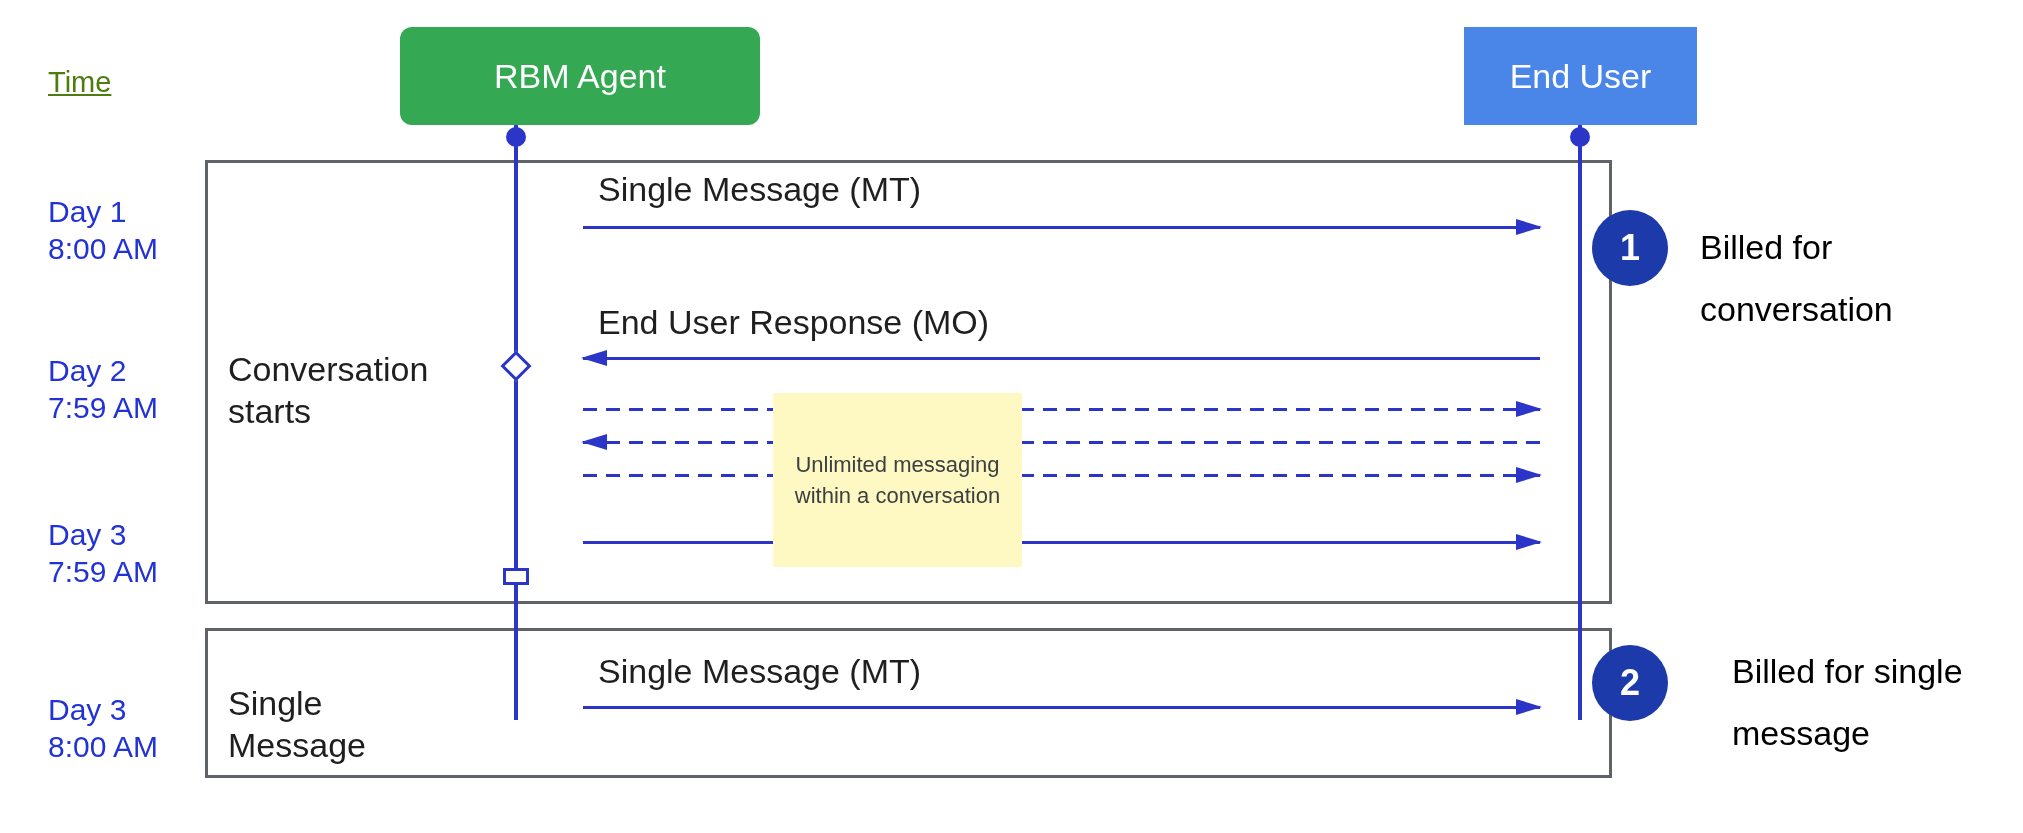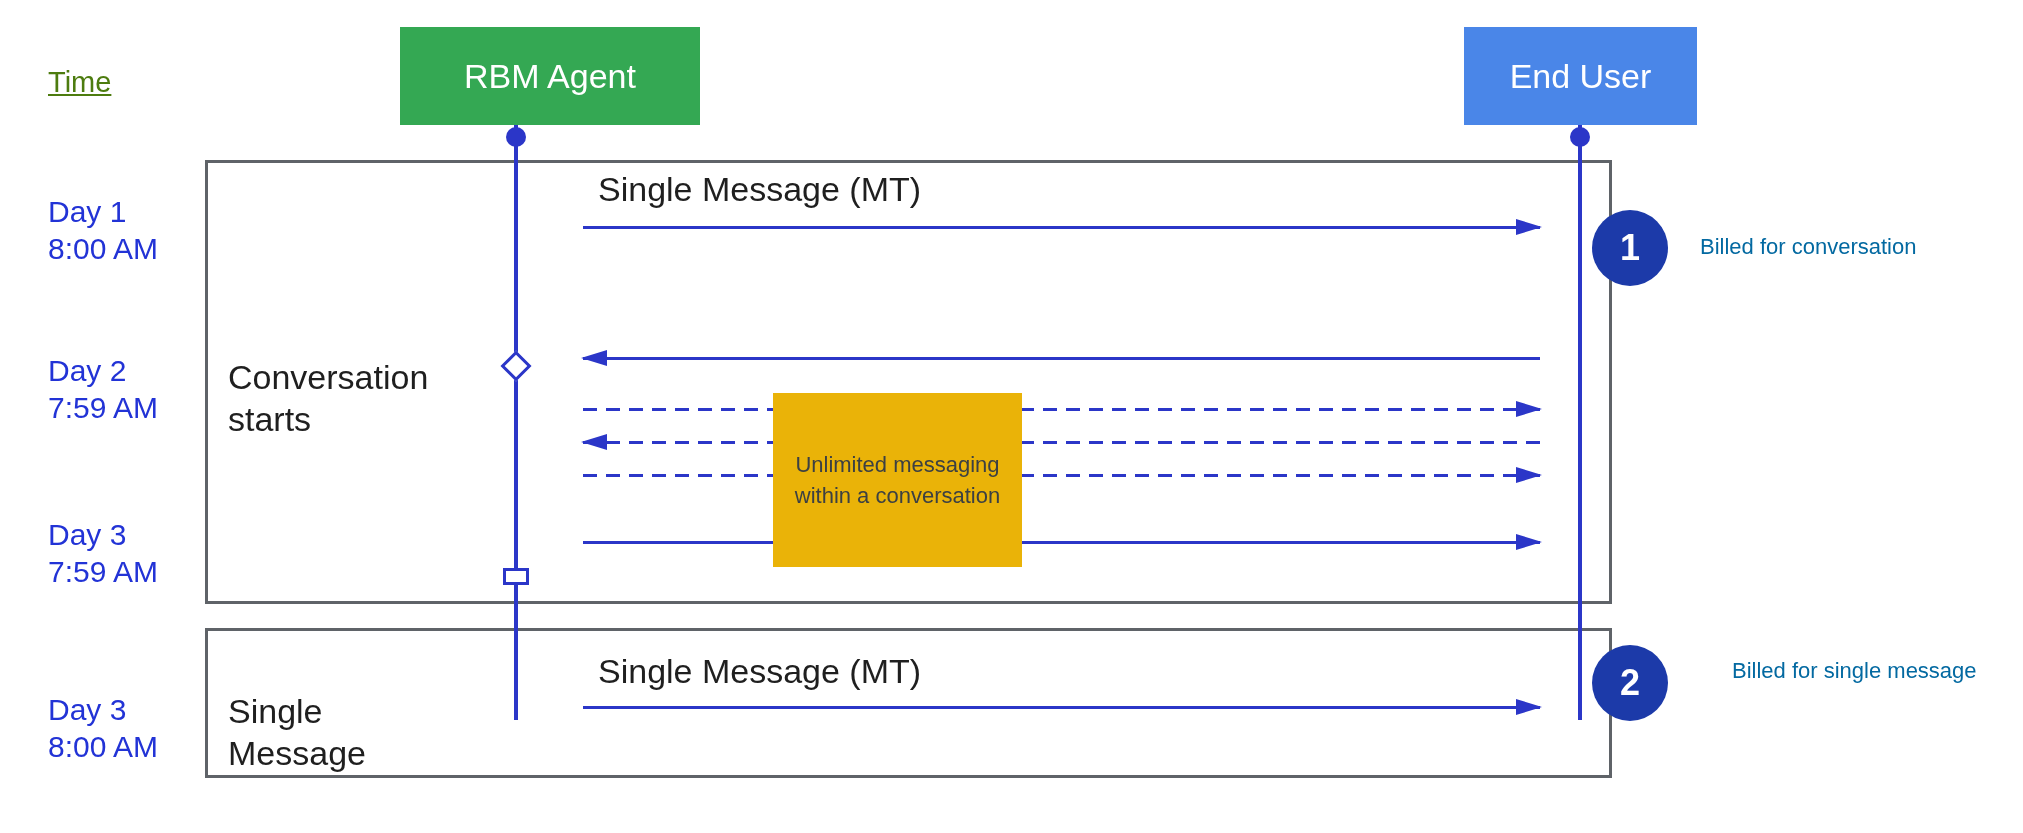--- a/index.html
+++ b/index.html
@@ -9,21 +9,21 @@
     background:#ffffff;
     font-family:"Liberation Sans", sans-serif;
     overflow:hidden;
   }
   
   .actor{
     position:absolute;top:27px;height:98px;
     display:flex;align-items:center;justify-content:center;
     color:#ffffff;font-size:34px;
   }
-  .actor-rbm{left:400px;width:300px;background:#34a853;}
+  .actor-rbm{left:400px;width:360px;background:#34a853;border-radius:12px;}
   .actor-eu{left:1464px;width:233px;background:#4a86e8;}
   
   .time-title{
     position:absolute;left:48px;top:66px;
     font-size:29px;color:#4d7c0f;text-decoration:underline;
   }
   .ts{
     position:absolute;left:48px;
     font-size:30px;line-height:37px;color:#2233d6;white-space:nowrap;
   }
@@ -53,38 +53,38 @@
   }
   
   .msg{position:absolute;left:583px;width:957px;height:3px;}
   .solid{background:#2b36c8;}
   .dashed{background:repeating-linear-gradient(90deg,#2b36c8 0 14px,transparent 14px 23px);}
   .head{position:absolute;top:-7px;width:0;height:0;}
   .head-r{right:-2px;border-left:26px solid #2b36c8;border-top:8px solid transparent;border-bottom:8px solid transparent;}
   .head-l{left:-2px;border-right:26px solid #2b36c8;border-top:8px solid transparent;border-bottom:8px solid transparent;}
   
   .msg-label{position:absolute;left:598px;font-size:34px;color:#1f1f1f;white-space:nowrap;}
-  .event{position:absolute;left:228px;width:270px;font-size:34px;line-height:42px;color:#1f1f1f;margin-top:8px;}
+  .event{position:absolute;left:228px;width:270px;font-size:34px;line-height:42px;color:#1f1f1f;}
   .note{
     position:absolute;left:773px;top:393px;width:249px;height:174px;
-    background:#eab308;display:flex;align-items:center;justify-content:center;
+    background:#fef9c3;display:flex;align-items:center;justify-content:center;
     text-align:center;font-size:22px;line-height:31px;color:#3c4043;
   }
   .note-text{width:230px;}
   
   .badge{
     position:absolute;left:1592px;width:76px;height:76px;border-radius:50%;
     background:#1c3aa9;color:#ffffff;font-size:36px;font-weight:bold;
     display:flex;align-items:center;justify-content:center;
   }
   .badge-1{top:210px;}
   .badge-2{top:645px;}
   .billed{
     position:absolute;left:1700px;width:300px;
-    font-size:22px;line-height:62px;color:#0369a1;
+    font-size:34px;line-height:62px;color:#000000;
   }
   .billed-1{top:216px;}
   .billed-2{top:640px;margin-left:32px;}
 </style>
 </head>
 <body>
 
 <div class="canvas">
 
   <div class="time-title">Time</div>
@@ -116,20 +116,21 @@
     <span>8:00 AM</span>
   </div>
 
   <div class="event" style="top:348px">Conversation starts</div>
 
   <div class="msg-label" style="top:170px">Single Message (MT)</div>
   <div class="msg solid" style="top:226px">
     <i class="head head-r"></i>
   </div>
 
+  <div class="msg-label" style="top:303px">End User Response (MO)</div>
   <div class="msg solid" style="top:357px">
     <i class="head head-l"></i>
   </div>
 
   <div class="msg dashed" style="top:408px">
     <i class="head head-r"></i>
   </div>
   <div class="msg dashed" style="top:441px">
     <i class="head head-l"></i>
   </div>

